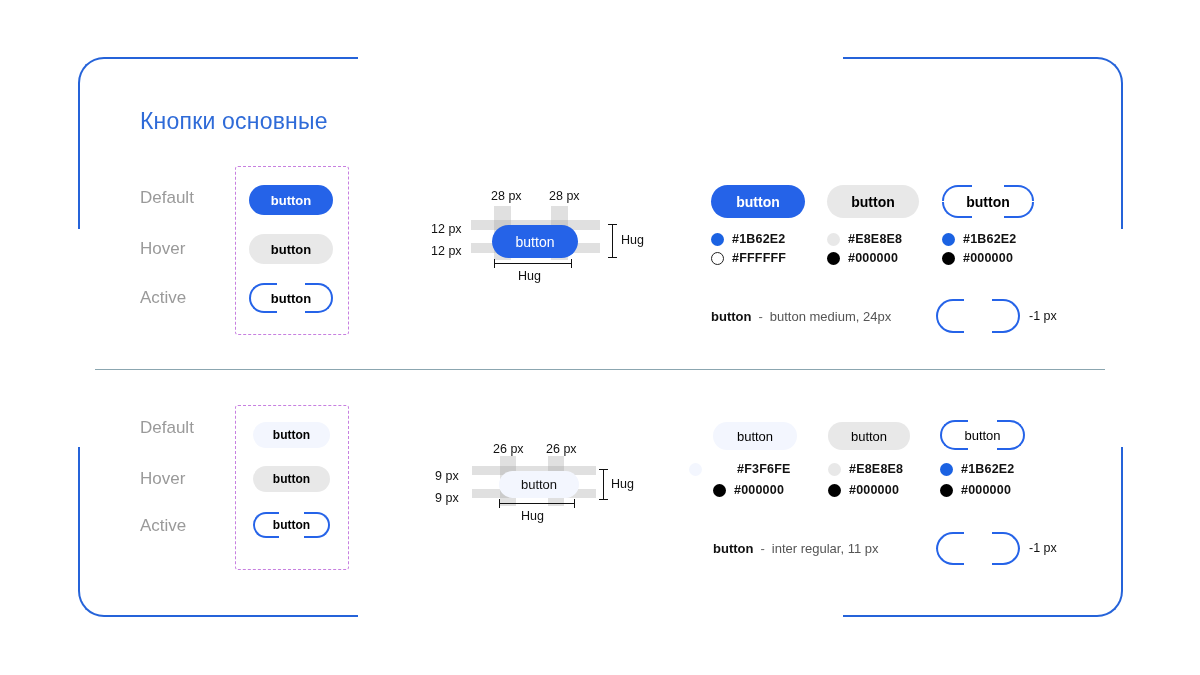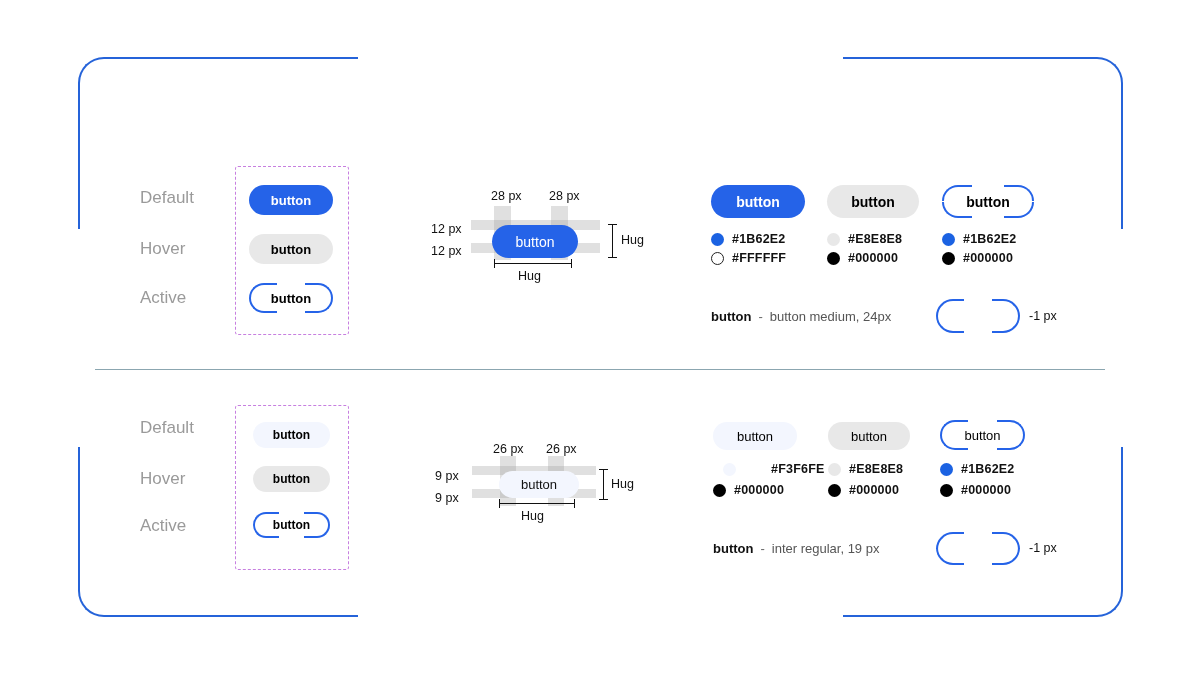--- a/index.html
+++ b/index.html
@@ -69,20 +69,21 @@
 <body>
 
 <div class="stage">
 
   <div class="frame-seg f-tl"></div>
   <div class="frame-seg f-tr"></div>
   <div class="frame-seg f-bl"></div>
   <div class="frame-seg f-br"></div>
   <div class="abs divider"></div>
 
+  <div class="abs page-title">Кнопки основные</div>
 
   <div class="abs state-label" style="left:140px;top:188px;">Default</div>
   <div class="abs state-label" style="left:140px;top:239px;">Hover</div>
   <div class="abs state-label" style="left:140px;top:288px;">Active</div>
 
   <div class="abs dashed-box" style="left:235px;top:166px;width:112px;height:167px;"></div>
 
   <div class="abs btn btn-primary" style="left:249px;top:185px;width:84px;height:30px;border-radius:999px;font-size:13px;">button</div>
 
   <div class="abs btn btn-hover" style="left:249px;top:234px;width:84px;height:30px;border-radius:999px;font-size:13px;">button</div>
@@ -214,21 +215,21 @@
     <div class="axis" style="left:599px;top:499px;width:9px;height:1px;"></div>
     <div class="hug" style="left:611px;top:477px;">Hug</div>
 
     <div class="axis" style="left:499px;top:503px;width:76px;height:1px;"></div>
     <div class="axis" style="left:499px;top:499px;width:1px;height:9px;"></div>
     <div class="axis" style="left:574px;top:499px;width:1px;height:9px;"></div>
     <div class="hug" style="left:521px;top:509px;">Hug</div>
   </div>
 
   <div class="abs btn btn-light" style="left:713px;top:422px;width:84px;height:28px;border-radius:999px;font-size:13px;font-weight:normal;">button</div>
-  <div class="spec-row" style="left:723px;top:462px;gap:35px;">
+  <div class="spec-row" style="left:689px;top:462px;gap:35px;">
     <span class="swatch" style="background:#F3F6FE;"></span>
     <span class="spec-code">#F3F6FE</span>
   </div>
   <div class="spec-row" style="left:713px;top:483px;">
     <span class="swatch" style="background:#000000;"></span>
     <span class="spec-code">#000000</span>
   </div>
 
   <div class="abs btn btn-hover" style="left:828px;top:422px;width:82px;height:28px;border-radius:999px;font-size:13px;font-weight:normal;">button</div>
   <div class="spec-row" style="left:828px;top:462px;">
@@ -254,21 +255,21 @@
     <span class="spec-code">#1B62E2</span>
   </div>
   <div class="spec-row" style="left:940px;top:483px;">
     <span class="swatch" style="background:#000000;"></span>
     <span class="spec-code">#000000</span>
   </div>
 
   <div class="font-spec" style="left:713px;top:541px;">
     <span class="w">button</span>
     <span class="d">-</span>
-    <span class="t">inter regular, 19 px</span>
+    <span class="t">inter regular, 11 px</span>
   </div>
 
   <div class="abs" style="left:936px;top:532px;width:84px;height:33px;">
     <div class="ring" style="inset:0;">
       <span class="c-tl" style="width:28px;height:17px;border-top-left-radius:17px;"></span>
       <span class="c-tr" style="width:28px;height:17px;border-top-right-radius:17px;"></span>
       <span class="c-bl" style="width:28px;height:17px;border-bottom-left-radius:17px;"></span>
       <span class="c-br" style="width:28px;height:17px;border-bottom-right-radius:17px;"></span>
     </div>
   </div>

